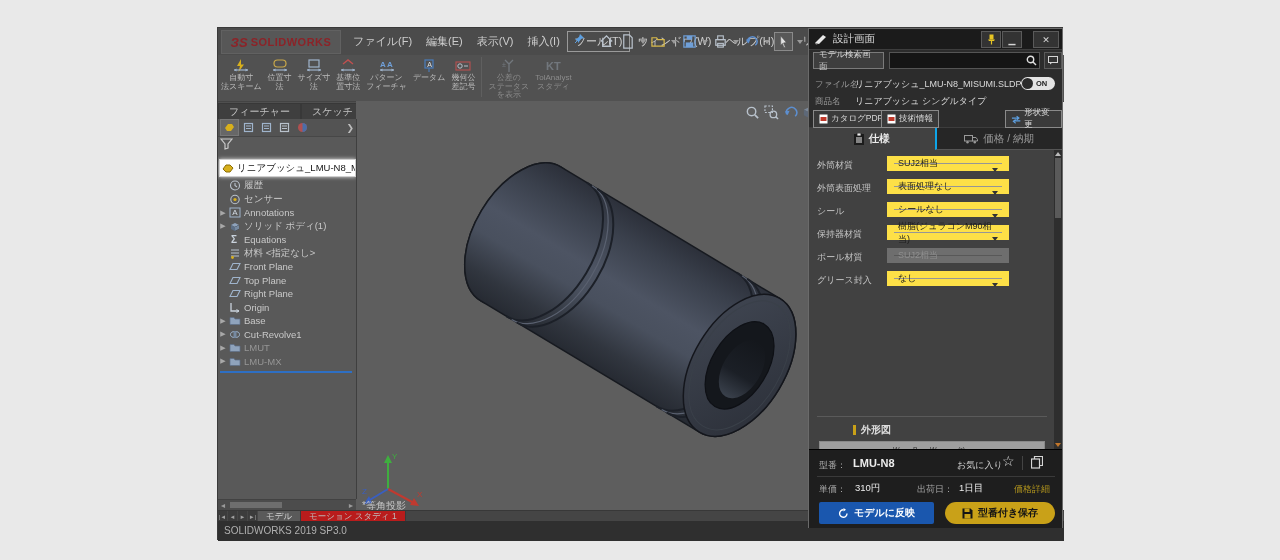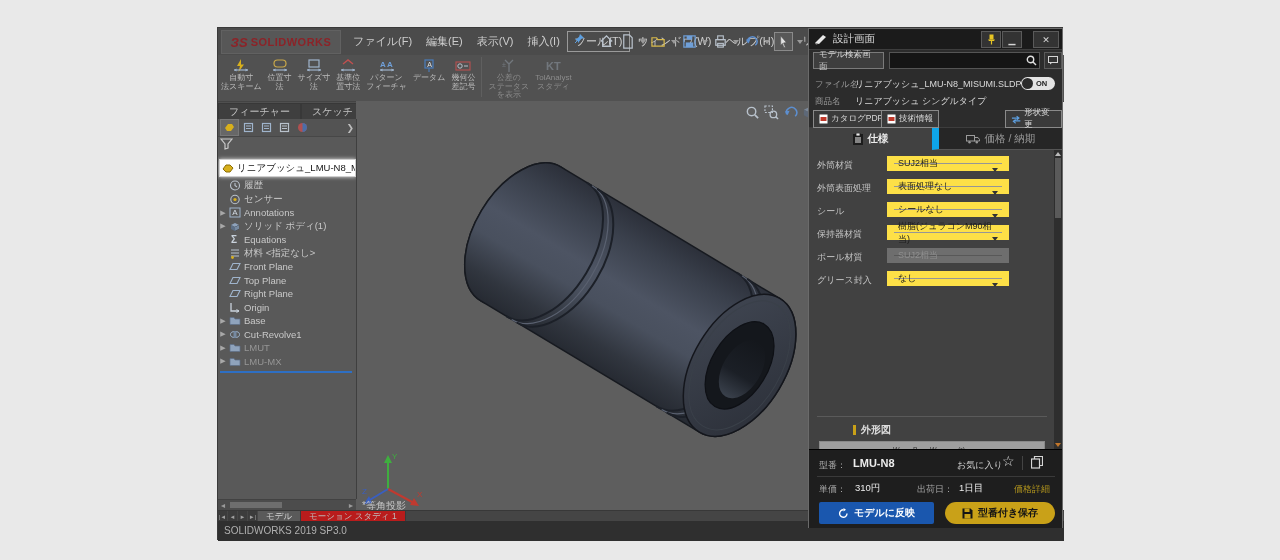--- a/index.html
+++ b/index.html
@@ -73,21 +73,21 @@
   #infoblock{left:0;top:42px;width:253px;height:56px;background:#2c2c2c;}
   .ilabel{color:#9c9c9c;font-size:8.5px;}
   .ivalue{color:#dadada;font-size:9px;}
   #toggle{position:absolute;right:7px;top:6px;width:34px;height:13px;background:#e4e4e4;border-radius:7px;display:flex;align-items:center;}
   #toggle .knob{width:11px;height:11px;border-radius:50%;background:#2a2a2a;margin-left:1px;}
   #toggle .tlab{font-size:7.5px;font-weight:bold;color:#222;margin-left:3px;}
   .pbtn{height:16px;background:#3a3a3a;border:1px solid #8a8a8a;color:#d8d8d8;font-size:8.5px;display:inline-flex;align-items:center;padding:0 5px;gap:3px;}
   #ptabs{left:0;top:99px;width:253px;height:22px;display:flex;}
   .ptab{flex:1;display:flex;align-items:center;justify-content:center;gap:5px;font-size:10.5px;}
   .ptab.active{background:#414141;color:#ececec;font-weight:bold;}
-  .ptab.inactive{background:#262626;color:#9a9a9a;border-bottom:1px solid #555;border-left:7px solid #0ea5e9;}
+  .ptab.inactive{background:#262626;color:#9a9a9a;border-bottom:1px solid #555;border-left:2px solid #0ea5e9;}
   #pcontent{left:0;top:121px;width:245px;height:299px;background:#414141;overflow:hidden;}
   .frow{position:absolute;left:0;width:245px;height:18px;}
   .frow .lab{position:absolute;left:8px;top:3px;font-size:9px;color:#c3c3c3;}
   .field{position:absolute;left:78px;top:0;width:122px;height:15px;background:#969696;border:7px solid #fde047;box-sizing:border-box;font-size:9px;color:#1d1d1d;display:flex;align-items:center;padding-left:4px;}
   .field .caret{position:absolute;right:4px;top:5px;width:0;height:0;border-left:3.5px solid transparent;border-right:3.5px solid transparent;border-top:4px solid #333;}
   .field.disabled{background:#585858;border-color:#6e6e6e;color:#8f8f8f;}
   #secdiv{left:8px;top:266px;width:230px;height:1px;background:#5a5a5a;}
   #sechead{left:8px;top:273px;display:flex;align-items:center;gap:5px;margin-left:36px;}
   #sechead .bar{width:3px;height:10px;background:#c9a118;}
   #sechead .st{font-size:10px;color:#dcdcdc;font-weight:bold;}

